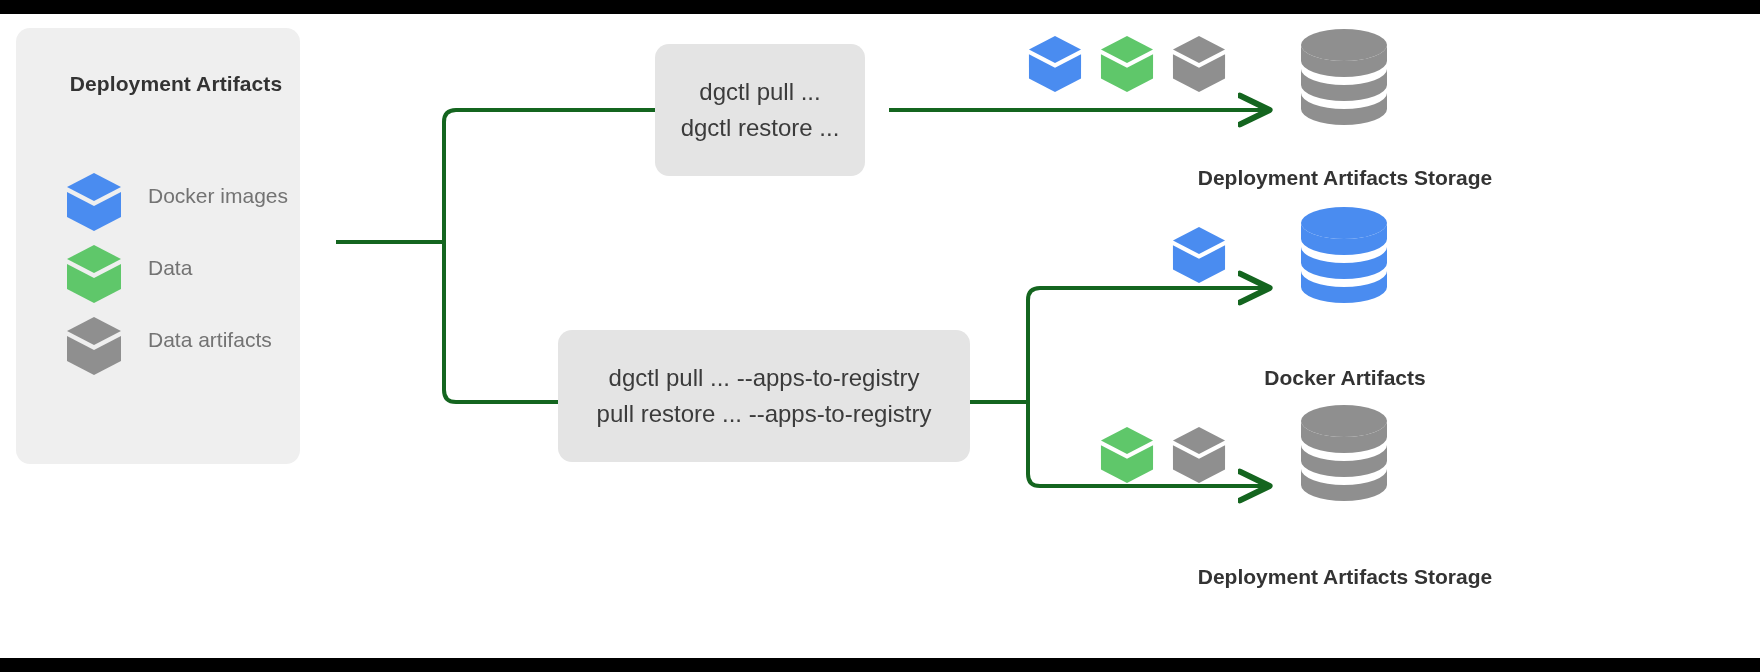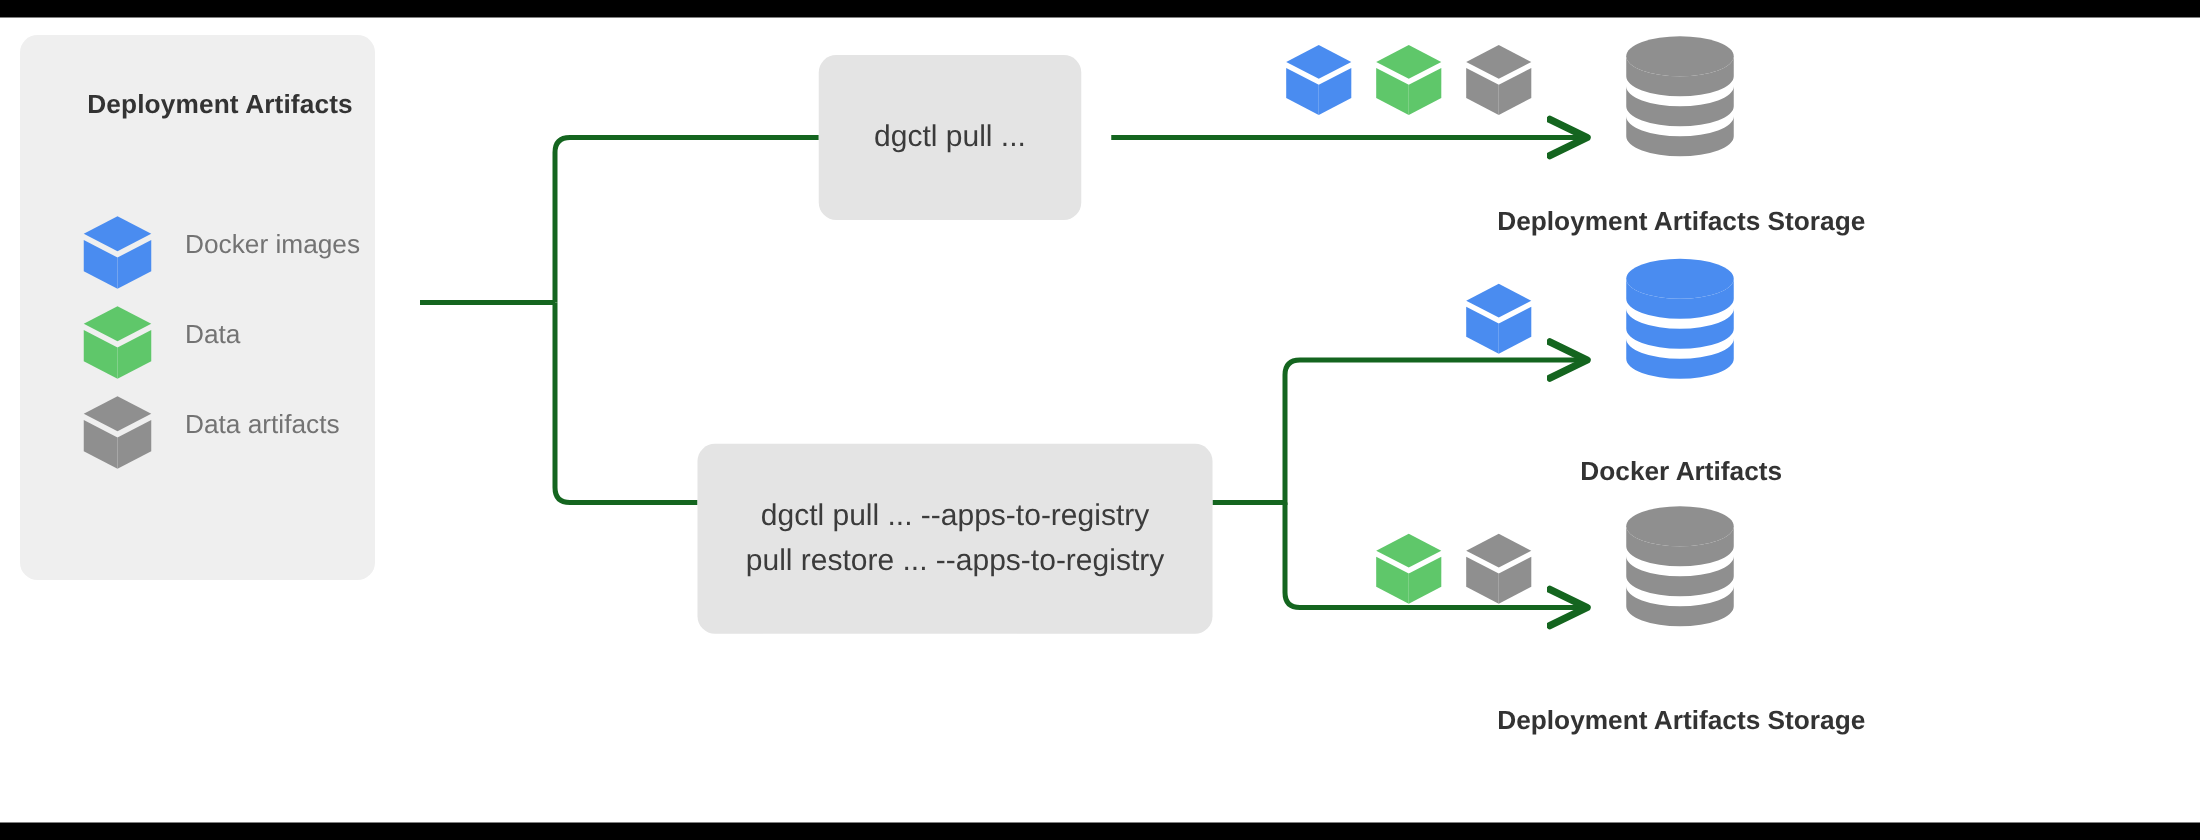--- a/index.html
+++ b/index.html
@@ -56,21 +56,21 @@
     flex-direction:column;
     align-items:center;
     justify-content:center;
   }
   .cmdbox .line{
     font-size:24px; color:#3b3b3b;
     white-space:nowrap;
     line-height:1.48;
   }
   #cmdbox-top{ left:655px; top:30px; width:210px; height:132px; }
-  #cmdbox-bottom{ left:558px; top:341px; width:412px; height:152px; }
+  #cmdbox-bottom{ left:558px; top:316px; width:412px; height:132px; }
 
   
   .store-label{
     position:absolute;
     font-size:21px; font-weight:bold; color:#333333;
     white-space:nowrap;
     text-align:center;
   }
 
   
@@ -141,20 +141,21 @@
           </svg>
         </span>
         <span class="legend-label">Data artifacts</span>
       </div>
 
     </div>
   </div>
 
   <div class="cmdbox" id="cmdbox-top">
     <div class="line">dgctl pull ...</div>
+    <div class="line">dgctl restore ...</div>
   </div>
 
   <div class="cmdbox" id="cmdbox-bottom">
     <div class="line">dgctl pull ... --apps-to-registry</div>
     <div class="line">pull restore ... --apps-to-registry</div>
   </div>
 
   <span class="cube" style="position:absolute;left:1028px;top:21px;">
     <svg width="54" height="58" viewBox="0 0 56 60" xmlns="http://www.w3.org/2000/svg">
       <polygon points="28,1 55,15 28,29 1,15" fill="#4a8cf0"></polygon>

